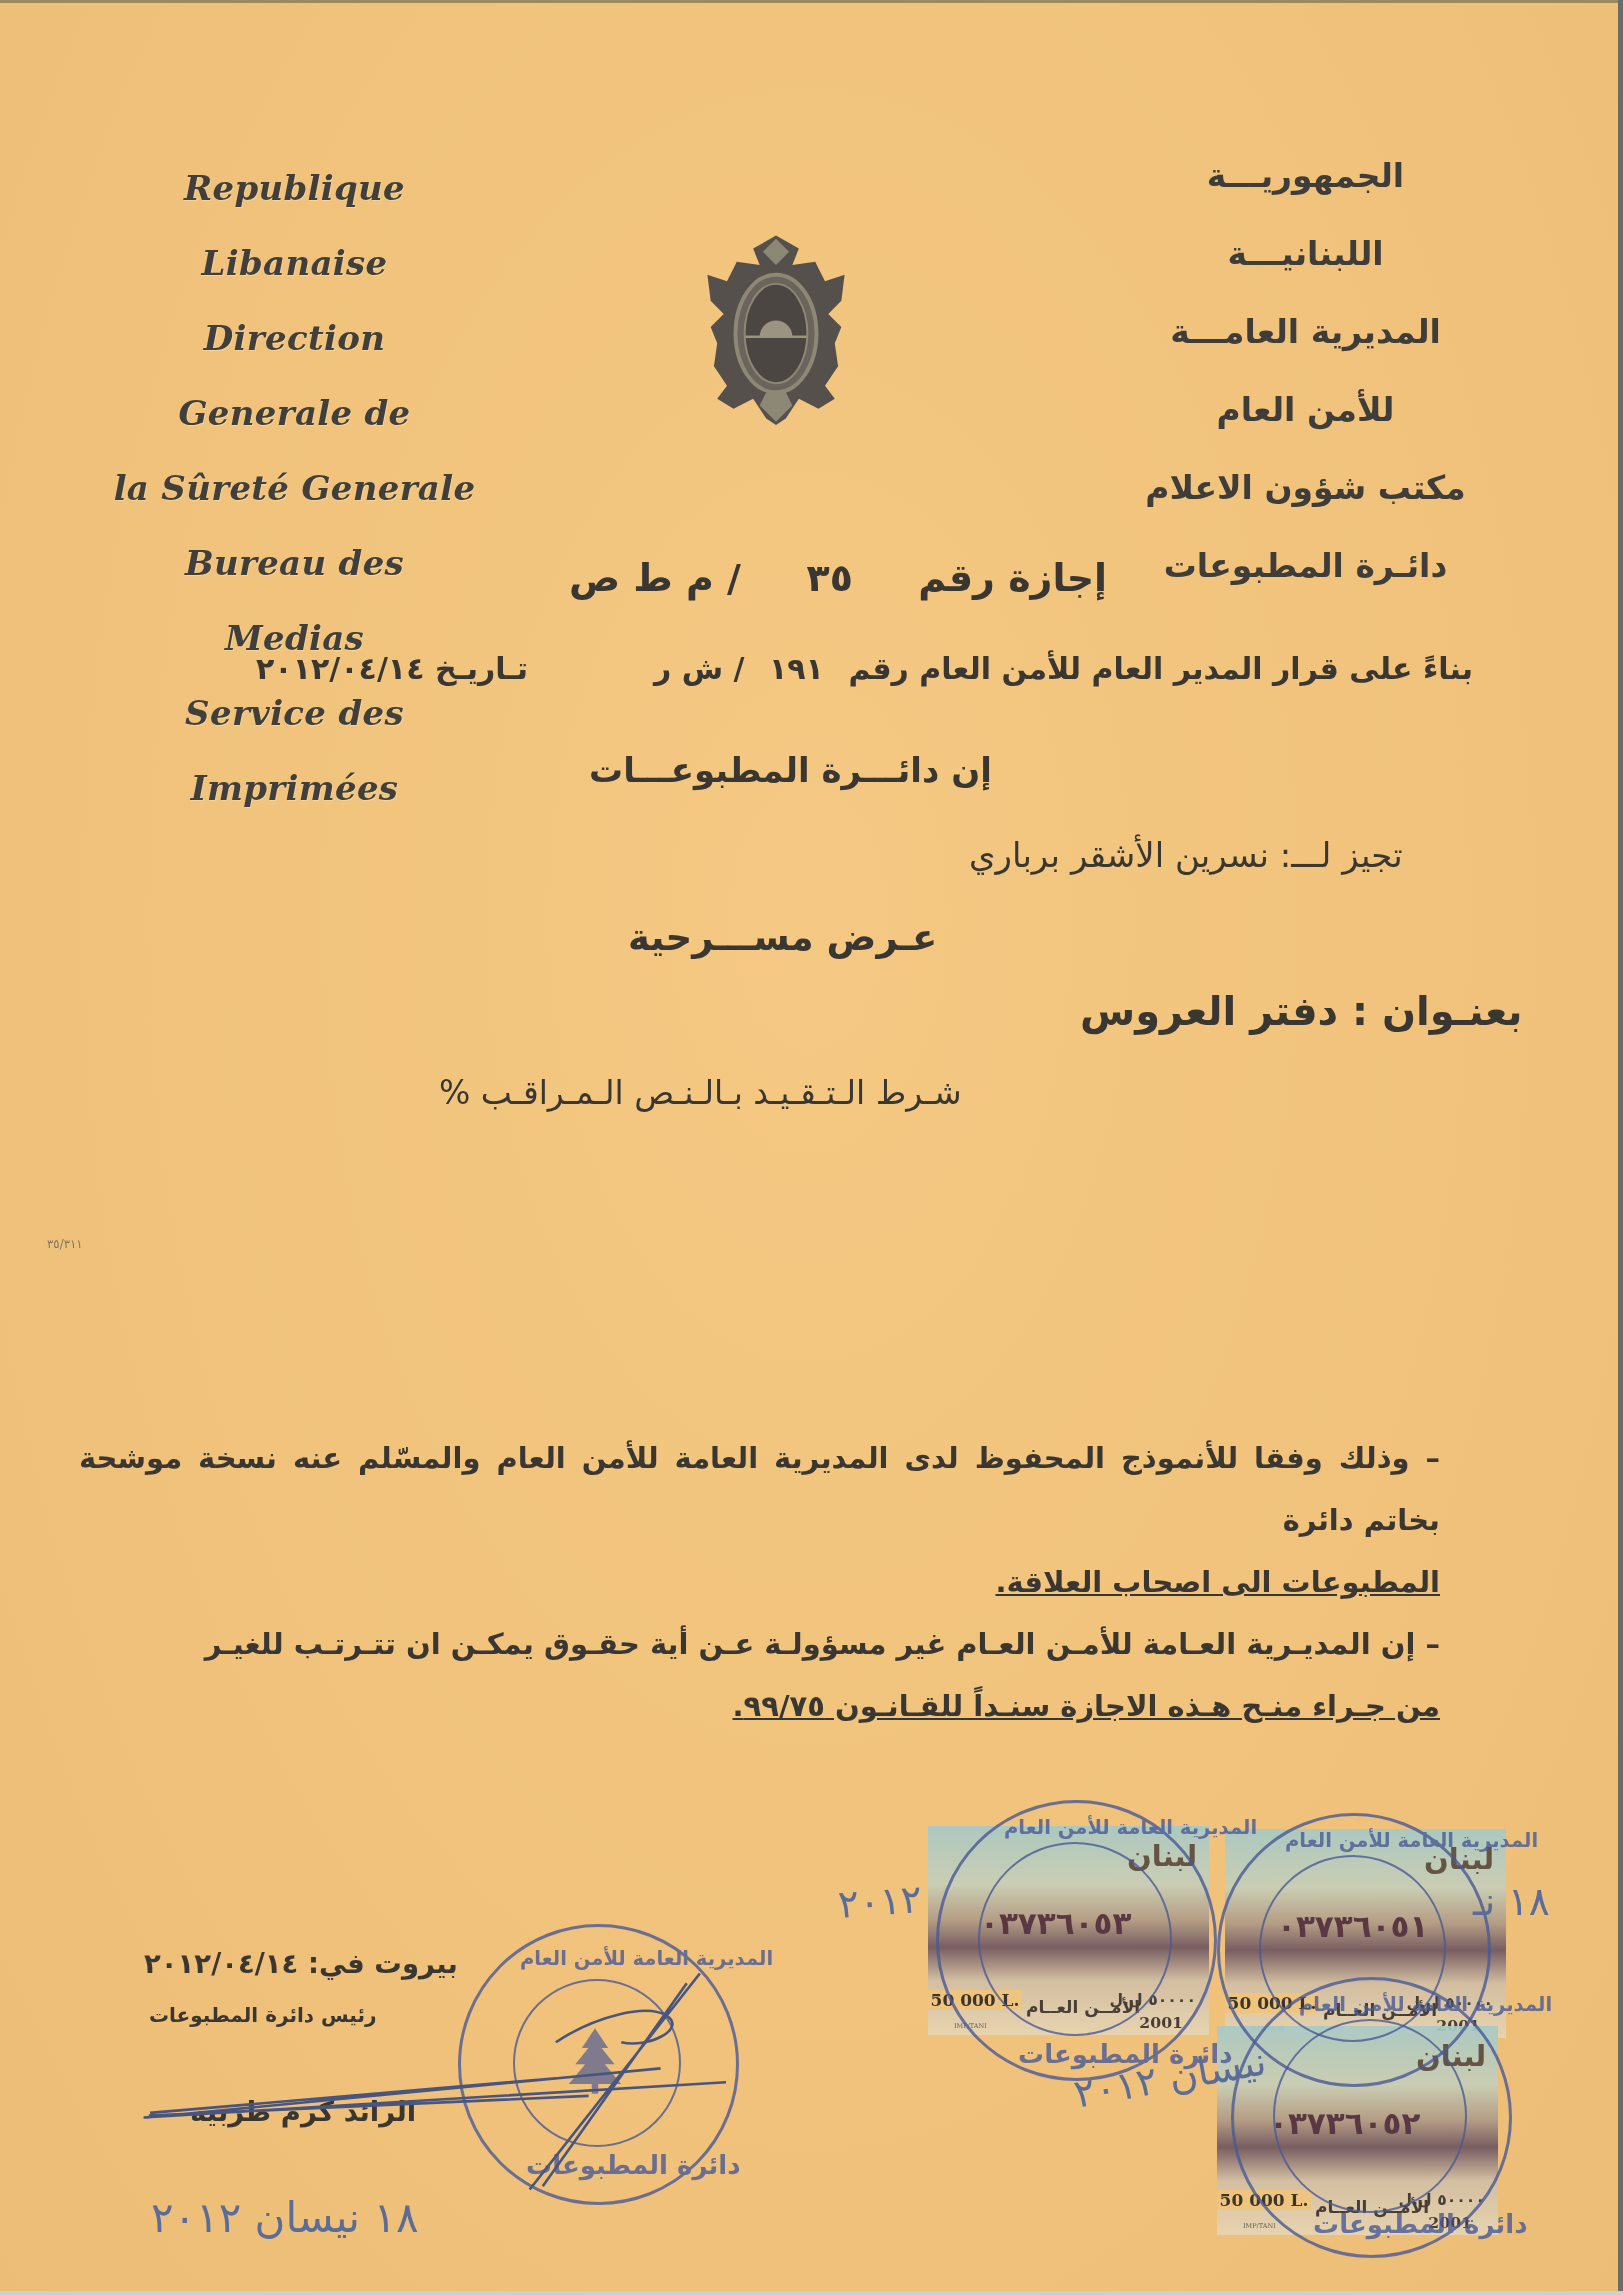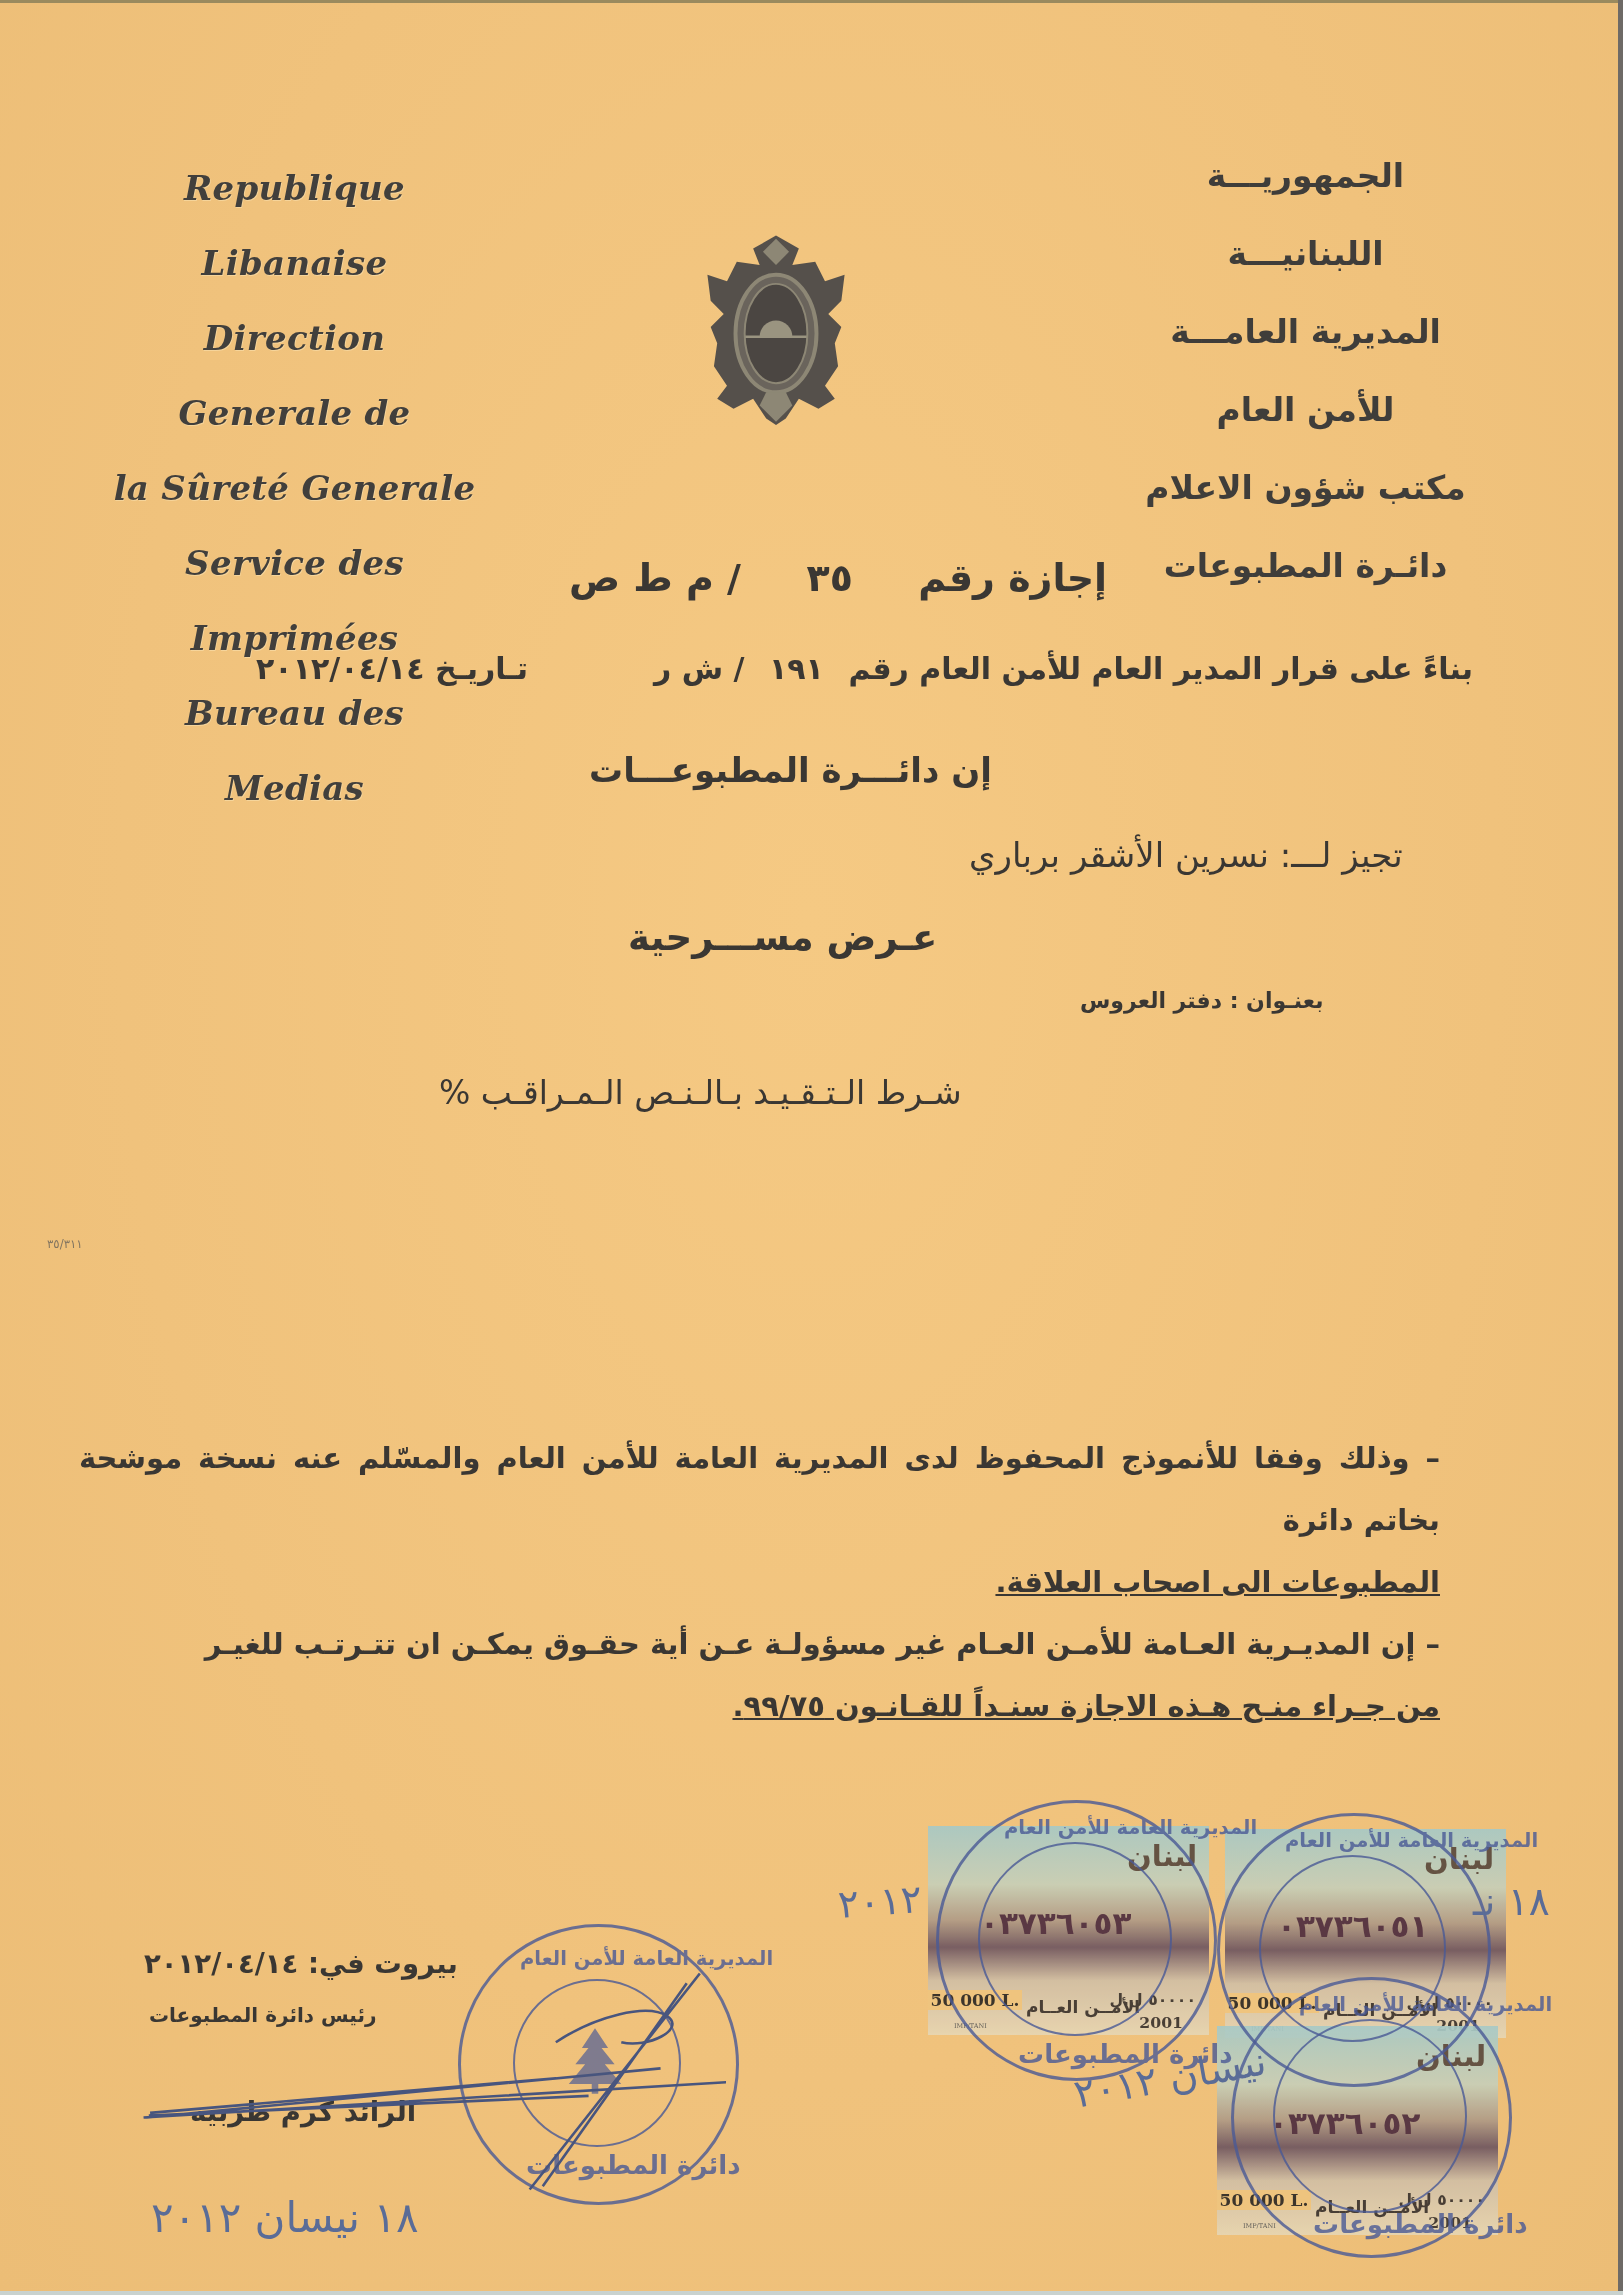--- a/index.html
+++ b/index.html
@@ -33,21 +33,21 @@
 
   
   .emblem { position:absolute; left:694px; top:229px; width:164px; height:196px; }
 
   .title-no { left: 569px; top: 556px; font-size: 38px; }
   .decision { left: 157px; top: 651px; font-size: 30px; width: 1316px; }
   .decision .num { display:inline-block; margin: 0 14px; }
   .dept { left: 589px; top: 750px; font-size: 34px; }
   .grant { left: 969px; top: 835px; font-size: 34px; font-weight: normal; }
   .type { left: 628px; top: 916px; font-size: 37px; }
-  .subject { left: 1080px; top: 988px; font-size: 22px; }
+  .subject { left: 1080px; top: 988px; font-size: 40px; }
   .condition { left: 439px; top: 1073px; font-size: 33px; font-weight: normal; letter-spacing: 3.9px; }
 
   .scan-mark { left: 47px; top: 1237px; font-size: 11.8px; color:#555; font-weight: normal; opacity:.7; }
 
   .terms { position:absolute; left:79px; top:1427px; width:1361px; }
   .term-line { font-size: 29px; line-height: 62px; text-align: justify; color:#3a3733; }
   .term-line.last { text-align: right; text-decoration: underline; }
 
   .place-date { left: 144px; top: 1947px; font-size: 27.5px; }
   .signer-title { left: 149px; top: 2003px; font-size: 20px; }
@@ -84,22 +84,22 @@
 
 <div class="paper"></div>
 <div class="edge-top"></div>
 <div class="edge-right"></div>
 <div class="edge-bottom"></div>
 
 <div class="fr-header">
   <div class="fr-line">Republique Libanaise</div>
   <div class="fr-line">Direction Generale de</div>
   <div class="fr-line">la Sûreté Generale</div>
+  <div class="fr-line">Bureau des Medias</div>
   <div class="fr-line">Service des Imprimées</div>
-  <div class="fr-line">Bureau des Medias</div>
 </div>
 
 <div class="emblem">
   <svg width="164" height="196" viewBox="0 0 250 300">
     <g fill="#55504b">
       <path d="M125 10 L160 30 L150 55 L185 50 L200 80 L230 70 L225 110 L205 130 L225 150 L215 175 L220 210 L200 240 L215 260 L190 275 L160 260 L140 290 L125 300 L110 290 L90 260 L60 275 L35 260 L50 240 L30 210 L35 175 L25 150 L45 130 L25 110 L20 70 L50 80 L65 50 L100 55 L90 30 Z"></path>
     </g>
     <ellipse cx="125" cy="160" rx="62" ry="90" fill="#6a645c" stroke="#8d8775" stroke-width="6"></ellipse>
     <ellipse cx="125" cy="160" rx="48" ry="76" fill="#4b4642" stroke="#8d8775" stroke-width="3"></ellipse>
     <line x1="78" y1="165" x2="172" y2="165" stroke="#9a9480" stroke-width="4"></line>

